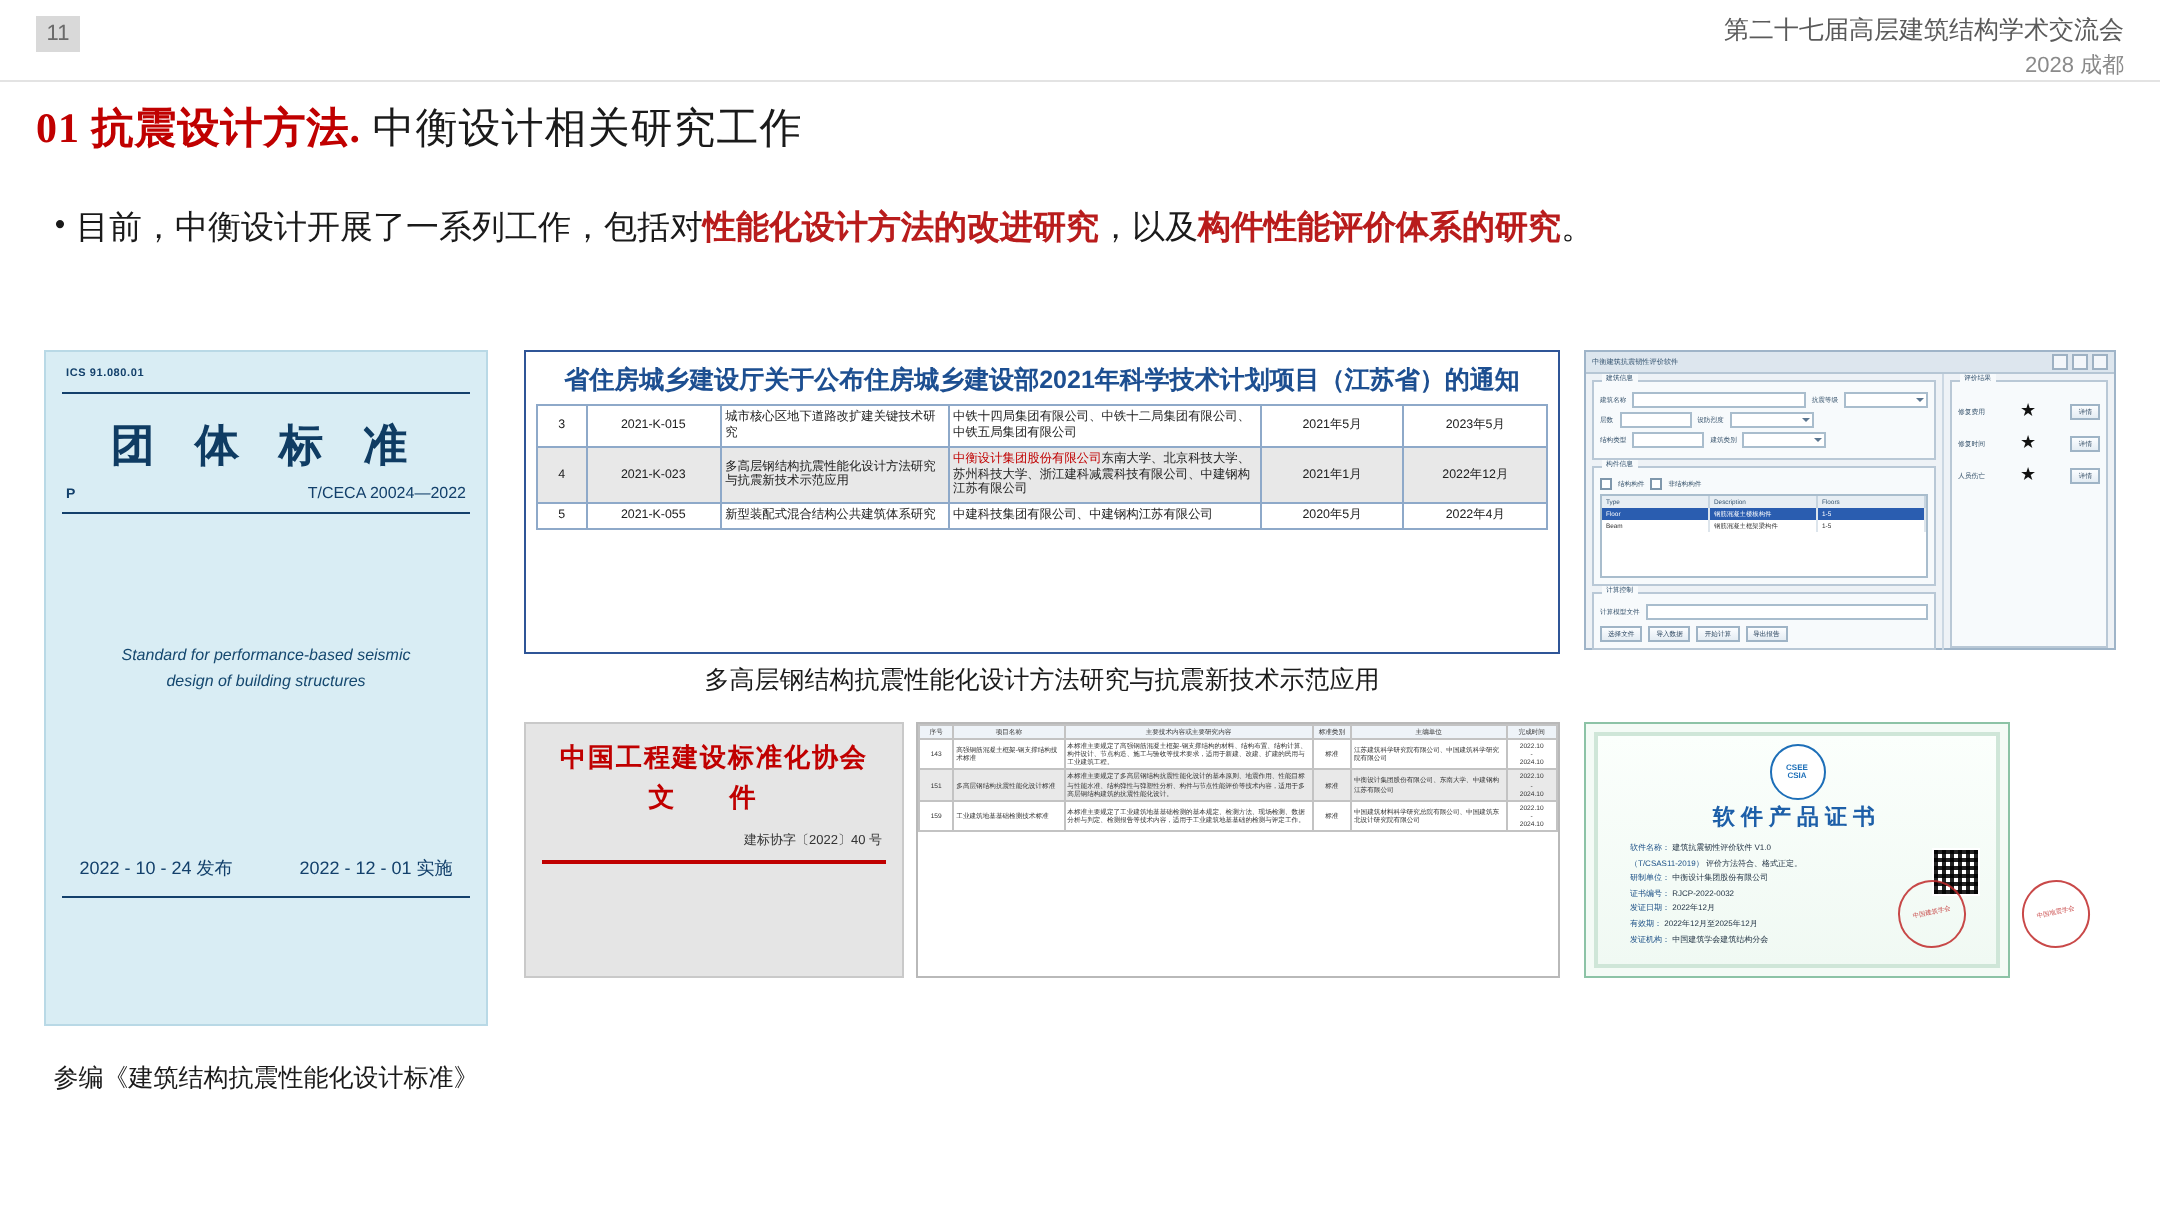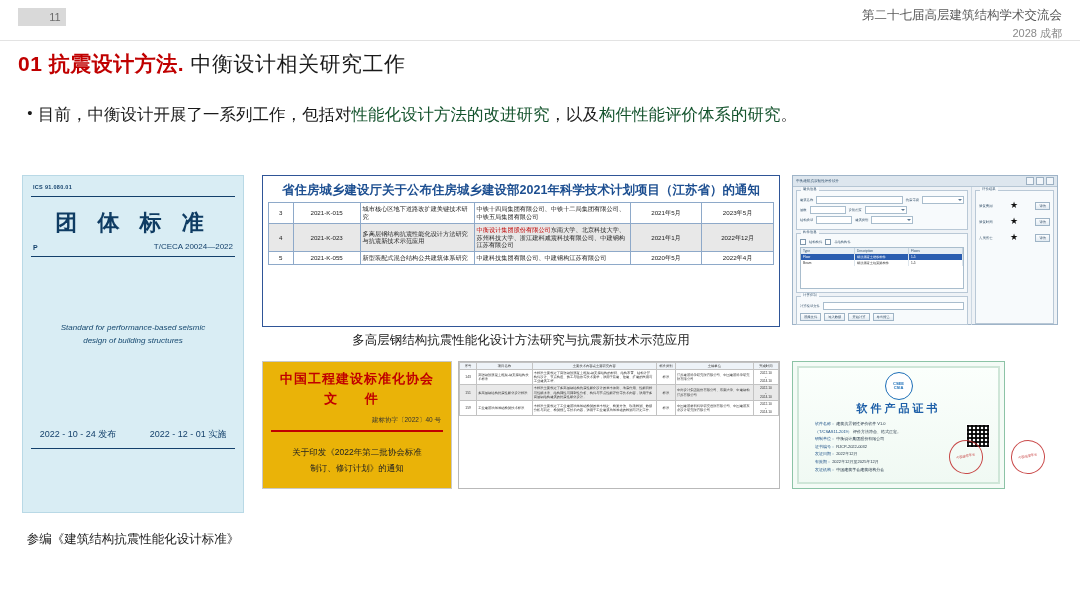--- a/index.html
+++ b/index.html
@@ -11,53 +11,54 @@
     overflow:hidden;
     position:relative;
   }
   
   .page-num{
     position:absolute;left:18px;top:8px;
     width:22px;height:18px;
     background:#d9d9d9;
     color:#6b6b6b;
     font-size:11px;
-    display:flex;align-items:center;justify-content:center;padding-left:26px;
+    display:flex;align-items:center;justify-content:center;
   }
   .conf-title{
     position:absolute;right:18px;top:6px;
     text-align:right;
     font-size:12.5px;
     color:#5a5a5a;
     line-height:1.5;
   }
   .conf-sub{font-size:11px;color:#8a8a8a;}
   .header-rule{
     position:absolute;left:0;right:0;top:40px;height:1px;background:#e3e3e3;
   }
   
   .slide-title{
     position:absolute;left:18px;top:50px;
     font-size:21px;
     letter-spacing:.5px;
+    font-family:Liberation Serif, serif;
   }
   .slide-title .red{color:#c00000;font-weight:bold;}
   .slide-title .blk{color:#1a1a1a;}
   
   .bullet-row{
     position:absolute;left:22px;top:102px;right:20px;
     font-size:16.5px;
     line-height:1.5;
     display:flex;align-items:flex-start;
   }
   .bullet-dot{
     width:16px;flex:0 0 16px;text-align:center;font-size:15px;color:#1a1a1a;
     line-height:1.5;
   }
-  .bullet-text .red{color:#14532d;}
+  .bullet-text .red{color:#b91c1c;font-weight:bold;}
   
   .figs{
     position:absolute;left:0;top:165px;width:1080px;height:400px;
   }
   
   .cover{
     position:absolute;left:22px;top:10px;width:222px;height:338px;
     background:#d9edf4;
     border:1px solid #b9d9e6;
     box-sizing:border-box;
@@ -133,21 +134,21 @@
   .nt .c-name{width:92px;}
   .nt .c-unit{width:128px;}
   .nt .c-d1{width:56px;text-align:center;}
   .nt .c-d2{width:56px;text-align:center;}
   .nt tr.hl td{background:#e8e8e8;}
   .nt .red{color:#c00000;}
   .cap-mid1{left:262px;top:166px;width:518px;}
   
   .assoc{
     position:absolute;left:262px;top:196px;width:190px;height:128px;
-    border:1px solid #c9c9c9;background:#eab308;box-sizing:border-box;
+    border:1px solid #c9c9c9;background:#e5e5e5;box-sizing:border-box;
   }
   .assoc-h{
     text-align:center;color:#c00000;font-weight:bold;font-size:13px;
     padding:8px 4px 2px;letter-spacing:1px;line-height:1.35;
   }
   .assoc-h2{text-align:center;color:#c00000;font-weight:bold;font-size:13px;letter-spacing:12px;}
   .assoc-no{font-size:6.5px;color:#333;text-align:right;padding:8px 10px 0 0;}
   .assoc-rule{height:2px;background:#c00000;margin:5px 8px 0;}
   .assoc-body{
     text-align:center;font-size:8.5px;color:#222;line-height:1.9;padding-top:12px;
@@ -313,24 +314,20 @@
     </tbody>
       </table>
   </div>
   <div class="cap cap-mid1">多高层钢结构抗震性能化设计方法研究与抗震新技术示范应用</div>
 
   <div class="assoc">
     <div class="assoc-h">中国工程建设标准化协会</div>
     <div class="assoc-h2">文 件</div>
     <div class="assoc-no">建标协字〔2022〕40 号</div>
     <div class="assoc-rule"></div>
-    <div class="assoc-body">
-      <div>关于印发《2022年第二批协会标准</div>
-      <div>制订、修订计划》的通知</div>
-    </div>
   </div>
 
   <div class="ltab">
     <table class="lt">
       <thead>
         <tr>
           <td class="num">序号</td>
           <td class="nm">项目名称</td>
           <td class="sc">主要技术内容或主要研究内容</td>
           <td class="tp">标准类别</td>

